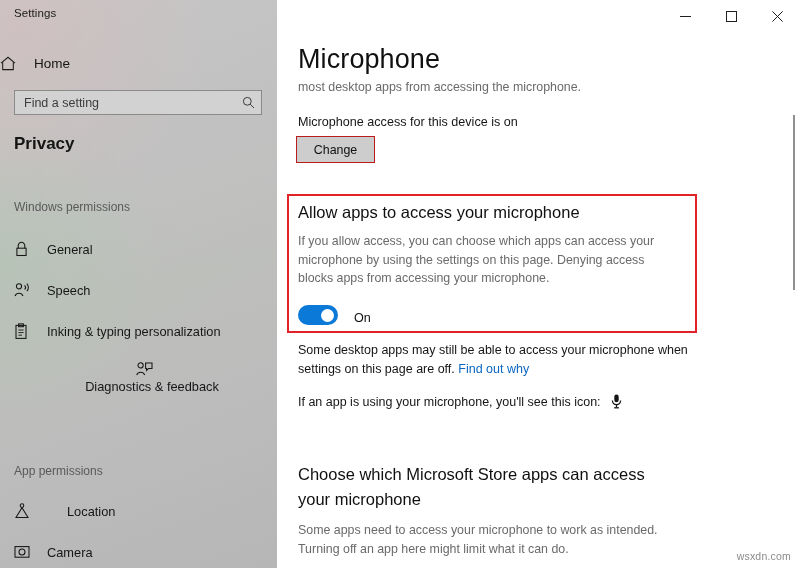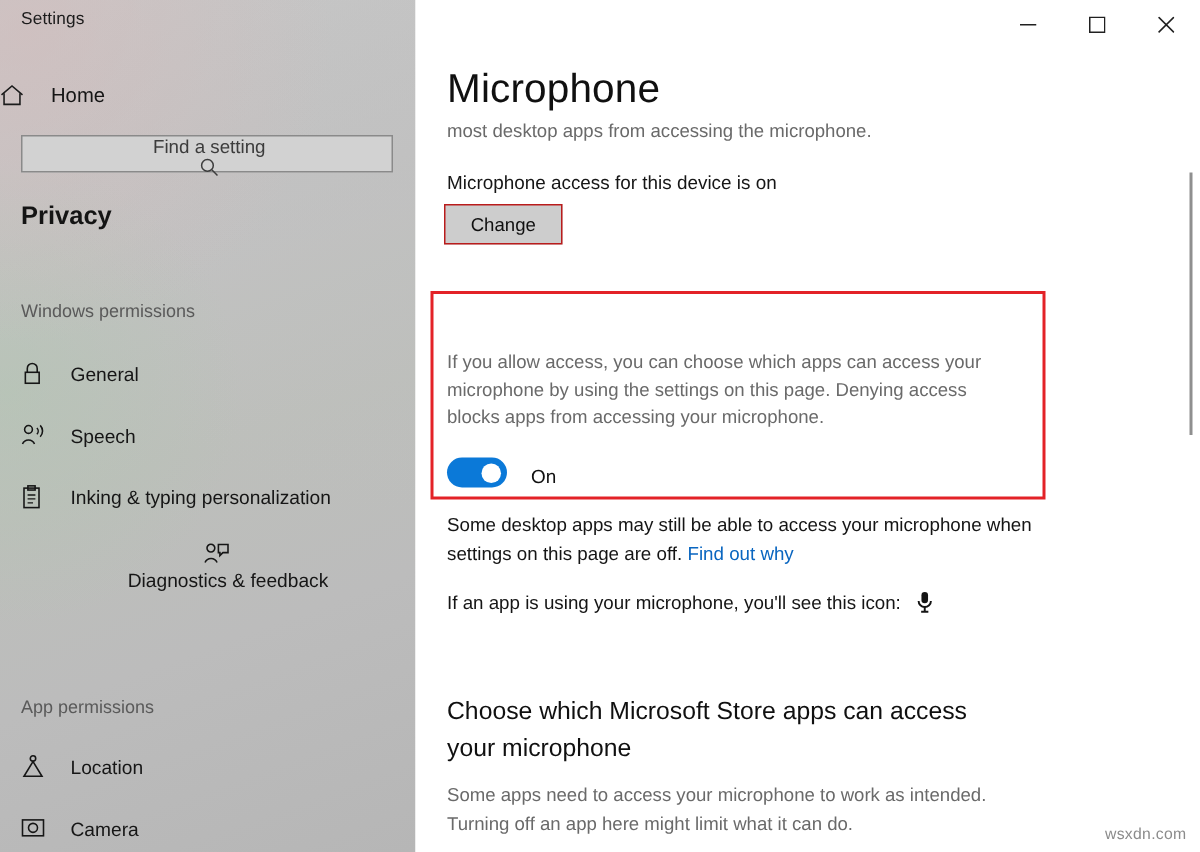--- a/index.html
+++ b/index.html
@@ -56,21 +56,20 @@
   #search-box {
     position: absolute;
     left: 14px; top: 90px;
     width: 248px;
     height: 25px;
     background: #d2d2d2;
     border: 1px solid #8a8a8a;
     display: flex;
     align-items: center;
     padding: 0 6px 0 9px;
-    flex-direction: column;
   }
   #search-box .ph {
     flex: 1;
     font-size: 12.5px;
     color: #3c3c3c;
     white-space: nowrap;
   }
   #search-box .mag { width: 14px; height: 14px; display:flex; align-items:center; justify-content:center; }
 
   #category-title {
@@ -368,21 +367,21 @@
           <path d="M0.7 14 a4.3 4.3 0 0 1 8 0" fill="none" stroke="#161616" stroke-width="1.05"></path>
           <path d="M9.6 2 H16 V7.4 H12.6 L10.6 9.4 V7.4 H9.6 Z" fill="none" stroke="#161616" stroke-width="1.05"></path>
         </svg>
       </span>
       <span class="lbl">Diagnostics &amp; feedback</span>
     </div>
 
 
     <div class="group-head" style="top:464px;">App permissions</div>
 
-    <div class="nav-item" style="top:498px;">
+    <div class="nav-item" style="top:498px;gap:20px;">
       <span class="ico">
         <svg width="16" height="17" viewBox="0 0 16 17">
           <circle cx="8" cy="2.6" r="1.8" fill="none" stroke="#161616" stroke-width="1.05"></circle>
           <path d="M8 4.7 L2 14.5 H14 Z" fill="none" stroke="#161616" stroke-width="1.05"></path>
         </svg>
       </span>
       <span class="lbl">Location</span>
     </div>
 
     <div class="nav-item" style="top:539px;">
@@ -418,20 +417,21 @@
       </div>
     </div>
 
     <div id="page-title">Microphone</div>
     <div id="page-sub">most desktop apps from accessing the microphone.</div>
     <div id="device-status">Microphone access for this device is on</div>
     <div id="change-button">Change</div>
 
     <div id="highlight-box"></div>
 
+    <div id="allow-heading">Allow apps to access your microphone</div>
     <div id="allow-desc">If you allow access, you can choose which apps can access your microphone by using the settings on this page. Denying access blocks apps from accessing your microphone.</div>
 
     <div id="toggle-row">
       <div id="toggle-switch">
         <span class="knob"></span>
       </div>
       <span id="toggle-label">On</span>
     </div>
 
     <div id="desktop-note">

